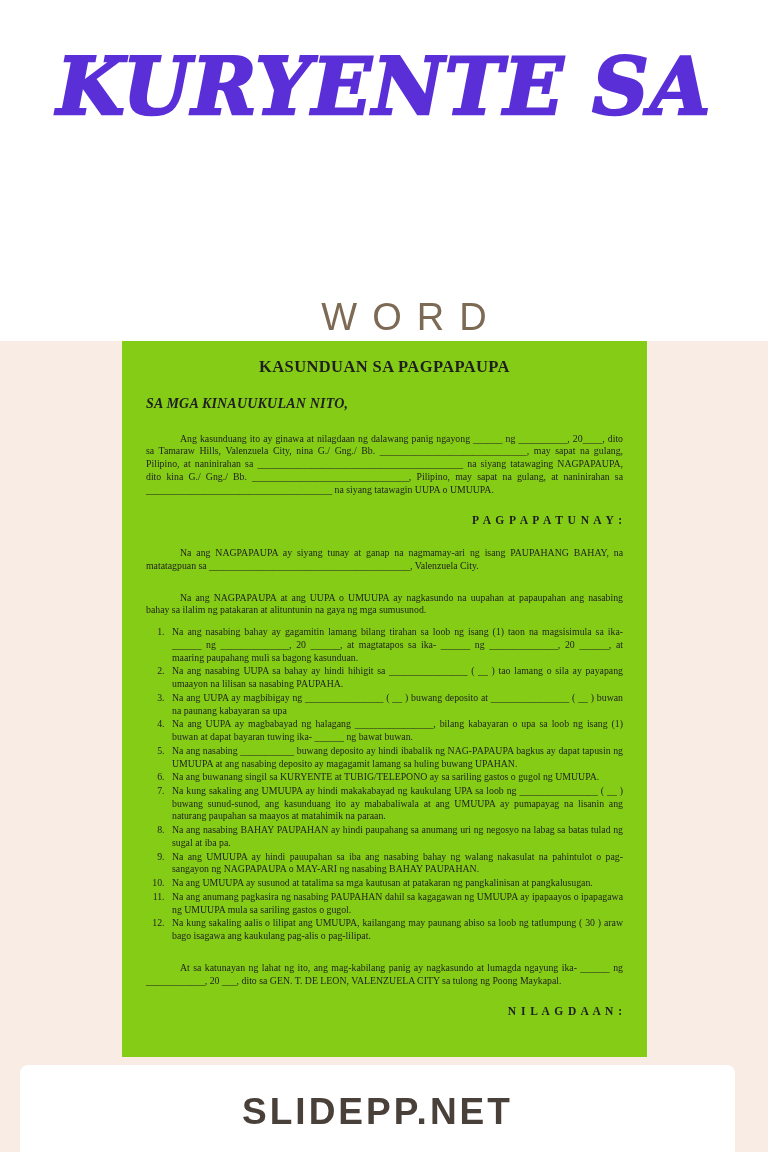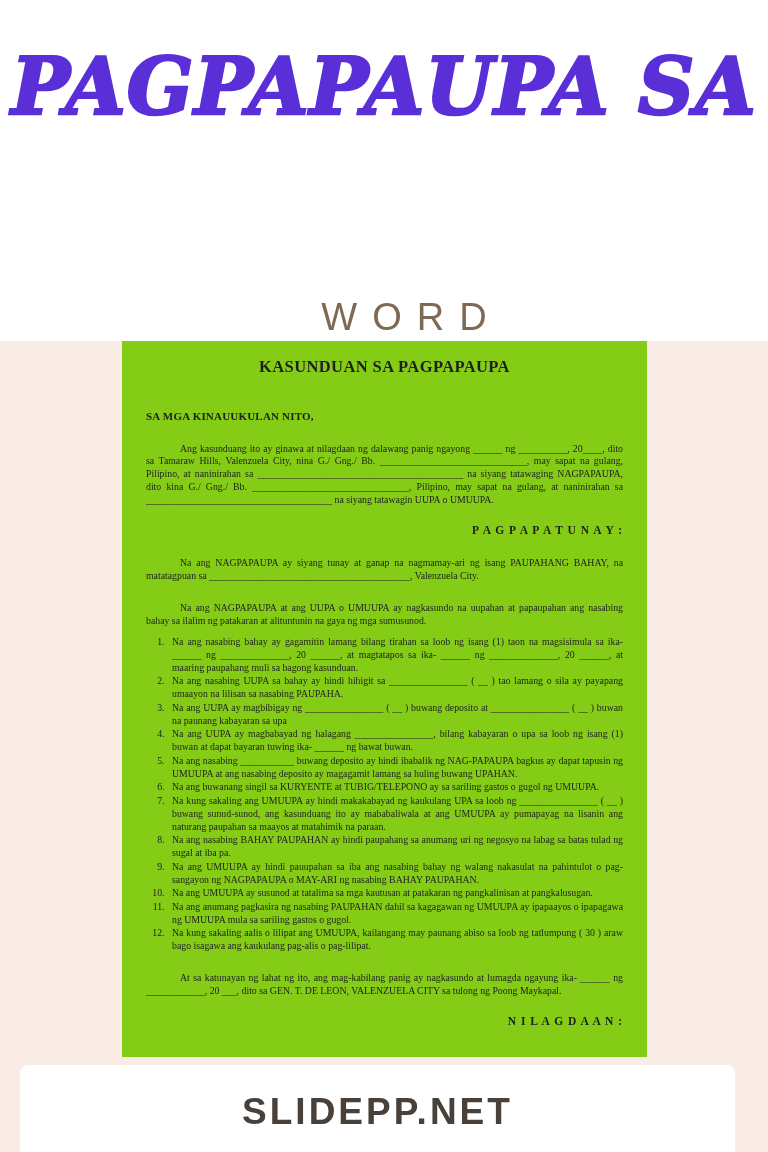--- a/index.html
+++ b/index.html
@@ -46,22 +46,22 @@
     color:#1f1f1f;
     font-size:9.8px; line-height:1.3;
     overflow:hidden;
   }
   .doc-title {
     text-align:center; font-weight:bold;
     font-size:16.5px; letter-spacing:0.4px;
     margin-top:3px;
   }
   .salutation {
-    font-weight:bold; font-size:11px;
-    margin-top:32px; letter-spacing:0.2px;
+    font-weight:bold; font-size:14px;
+    margin-top:18px; letter-spacing:0.2px;font-style:italic;
   }
   .paper p.body { text-align:justify; margin-top:19px; }
   .paper p.indent { text-indent:34px; }
   .spaced-heading {
     text-align:right; font-weight:bold;
     font-size:11.5px; margin-top:17px;
     letter-spacing:1px;
   }
   ol.terms {
     margin-top:9px; padding-left:21px;
@@ -90,21 +90,21 @@
     font-weight:bold; font-size:37px;
     letter-spacing:3px;
     color:#494039;
     margin-top:-4px;
   }
 </style>
 </head>
 <body>
 
 <div class="hero-title">
-  <span class="line">PAGPAPAUPA SA</span>
+  <span class="line">KURYENTE SA</span>
 </div>
 
 <div class="word-label">WORD</div>
 
 <div class="pink-band"></div>
 
 <div class="paper">
   <h2 class="doc-title">KASUNDUAN SA PAGPAPAUPA</h2>
   <p class="salutation">SA MGA KINAUUKULAN NITO,</p>
   <p class="body indent">Ang kasunduang ito ay ginawa at nilagdaan ng dalawang panig ngayong ______ ng __________, 20____, dito sa Tamaraw Hills, Valenzuela City, nina G./ Gng./ Bb. ______________________________, may sapat na gulang, Pilipino, at naninirahan sa __________________________________________ na siyang tatawaging NAGPAPAUPA, dito kina G./ Gng./ Bb. ________________________________, Pilipino, may sapat na gulang, at naninirahan sa ______________________________________ na siyang tatawagin UUPA o UMUUPA.</p>

